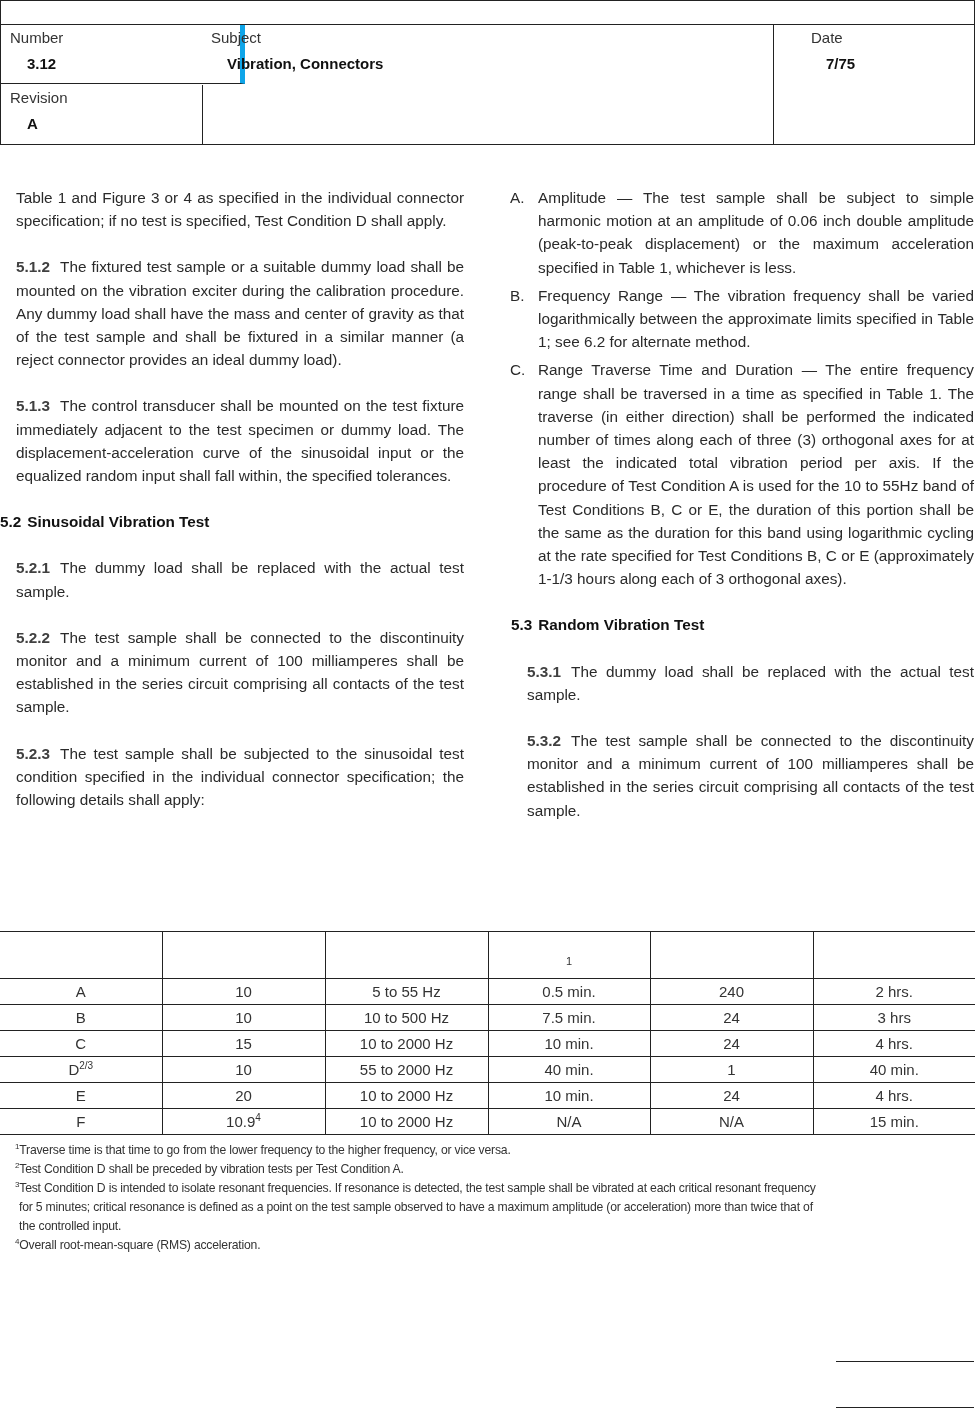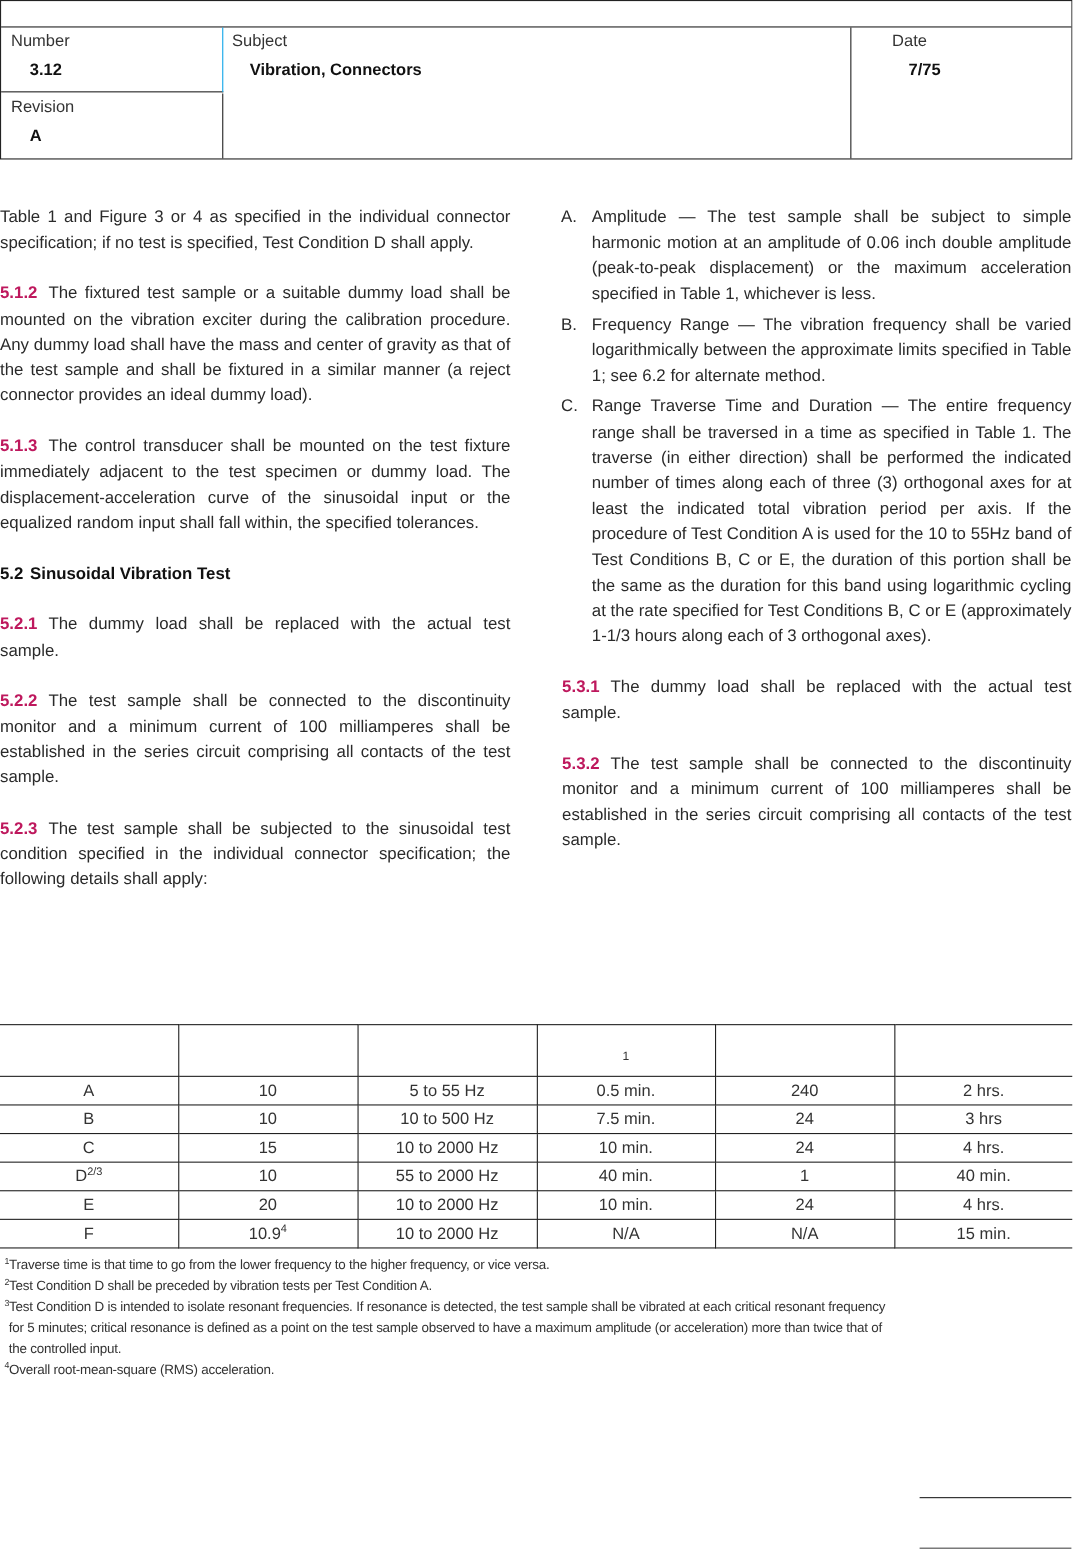--- a/index.html
+++ b/index.html
@@ -28,21 +28,21 @@
     .hdr-top {
       position: absolute;
       left: 0; top: 0;
       width: 973px; height: 23px;
       border-bottom: 1px solid #222;
     }
     .hdr-cell {
       position: absolute;
       box-sizing: border-box;
     }
-    .hdr-number { left: 0; top: 24px; width: 202px; height: 59px; border-right: 1px solid #0ea5e9; border-bottom: 1px solid #222; }
+    .hdr-number { left: 0; top: 24px; width: 244px; height: 59px; border-right: 5px solid #0ea5e9; border-bottom: 1px solid #222; }
     .hdr-revision { left: 0; top: 84px; width: 202px; height: 59px; border-right: 1px solid #222; }
     .hdr-subject { left: 202px; top: 24px; width: 571px; height: 119px; border-right: 1px solid #222; }
     .hdr-date { left: 773px; top: 24px; width: 200px; height: 119px; margin-left: 29px; }
     .hdr-label {
       position: absolute;
       left: 9px;
       top: 4px;
       font-size: 15px;
       color: #333;
     }
@@ -63,22 +63,22 @@
     .col {
       position: absolute;
       top: 186px;
       font-size: 15.3px;
       line-height: 23.2px;
       text-align: justify;
       color: #2a2a2a;
     }
     .col-left { left: 0; width: 464px; }
     .col-right { left: 511px; width: 463px; }
-    .para { margin: 0 0 23px 0; }
-    .para .num { font-weight: bold; color: #be185d; margin-right: 10px; }
+    .para { margin: 0 0 23px 0; padding-left: 16px; }
+    .para .num { font-weight: bold; color: #404040; margin-right: 10px; }
     .section-head {
       font-weight: bold;
       color: #111;
       margin: 0 0 23px 0;
       text-align: left;
     }
     .section-head .num { margin-right: 6px; text-align: center; }
 
     .list { margin: 0; padding: 0; list-style: none; }
     .list li {
@@ -112,21 +112,21 @@
     }
     .tbl th { height: 47px; font-size: 11px; vertical-align: middle; padding-top: 12px; box-sizing: border-box; }
     .tbl td { height: 25px; }
     .tbl sup { font-size: 10px; line-height: 0; }
     .tbl tr > *:first-child { border-left: none; }
     .tbl tr > *:last-child { border-right: none; }
 
     
     .notes {
       position: absolute;
-      left: 4px;
+      left: 15px;
       top: 1141px;
       width: 930px;
       font-size: 12.2px;
       line-height: 19px;
       color: #333;
       letter-spacing: -0.2px;
     }
     .note { margin: 0; }
     .note sup { font-size: 8px; vertical-align: 5px; line-height: 0; }
     .note-cont { padding-left: 4px; }
@@ -205,20 +205,23 @@
     <li>
       <span class="marker">B.</span>
       <span>Frequency Range — The vibration frequency shall be varied logarithmically between the approximate limits specified in Table 1; see 6.2 for alternate method.</span>
     </li>
     <li style="margin-bottom:23px;">
       <span class="marker">C.</span>
       <span>Range Traverse Time and Duration — The entire frequency range shall be traversed in a time as specified in Table 1. The traverse (in either direction) shall be performed the indicated number of times along each of three (3) orthogonal axes for at least the indicated total vibration period per axis. If the procedure of Test Condition A is used for the 10 to 55Hz band of Test Conditions B, C or E, the duration of this portion shall be the same as the duration for this band using logarithmic cycling at the rate specified for Test Conditions B, C or E (approximately 1-1/3 hours along each of 3 orthogonal axes).</span>
     </li>
   </ul>
 
+  <p class="section-head">
+    <span class="num">5.3</span><span>Random Vibration Test</span>
+  </p>
 
   <p class="para">
     <span class="num">5.3.1</span><span>The dummy load shall be replaced with the actual test sample.</span>
   </p>
 
   <p class="para">
     <span class="num">5.3.2</span><span>The test sample shall be connected to the discontinuity monitor and a minimum current of 100 milliamperes shall be established in the series circuit comprising all contacts of the test sample.</span>
   </p>
 </div>
 

